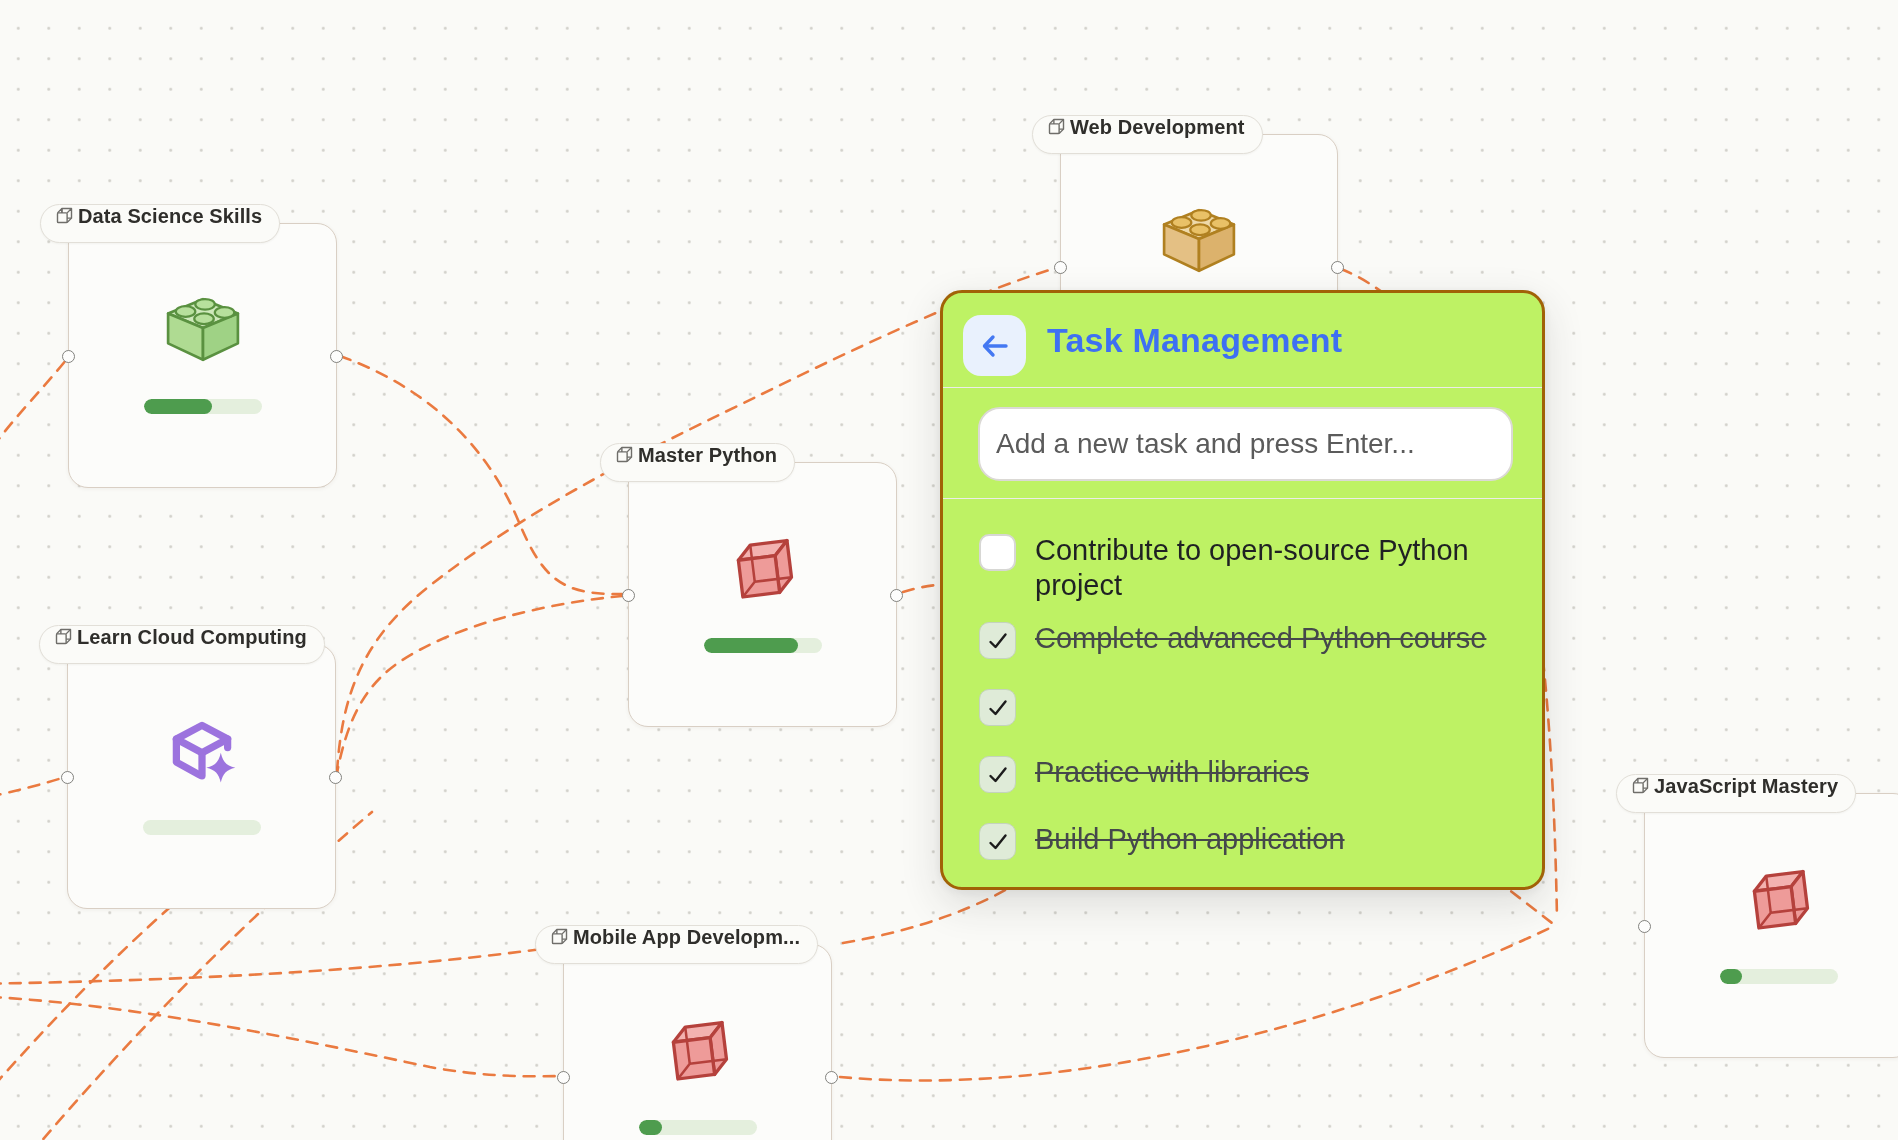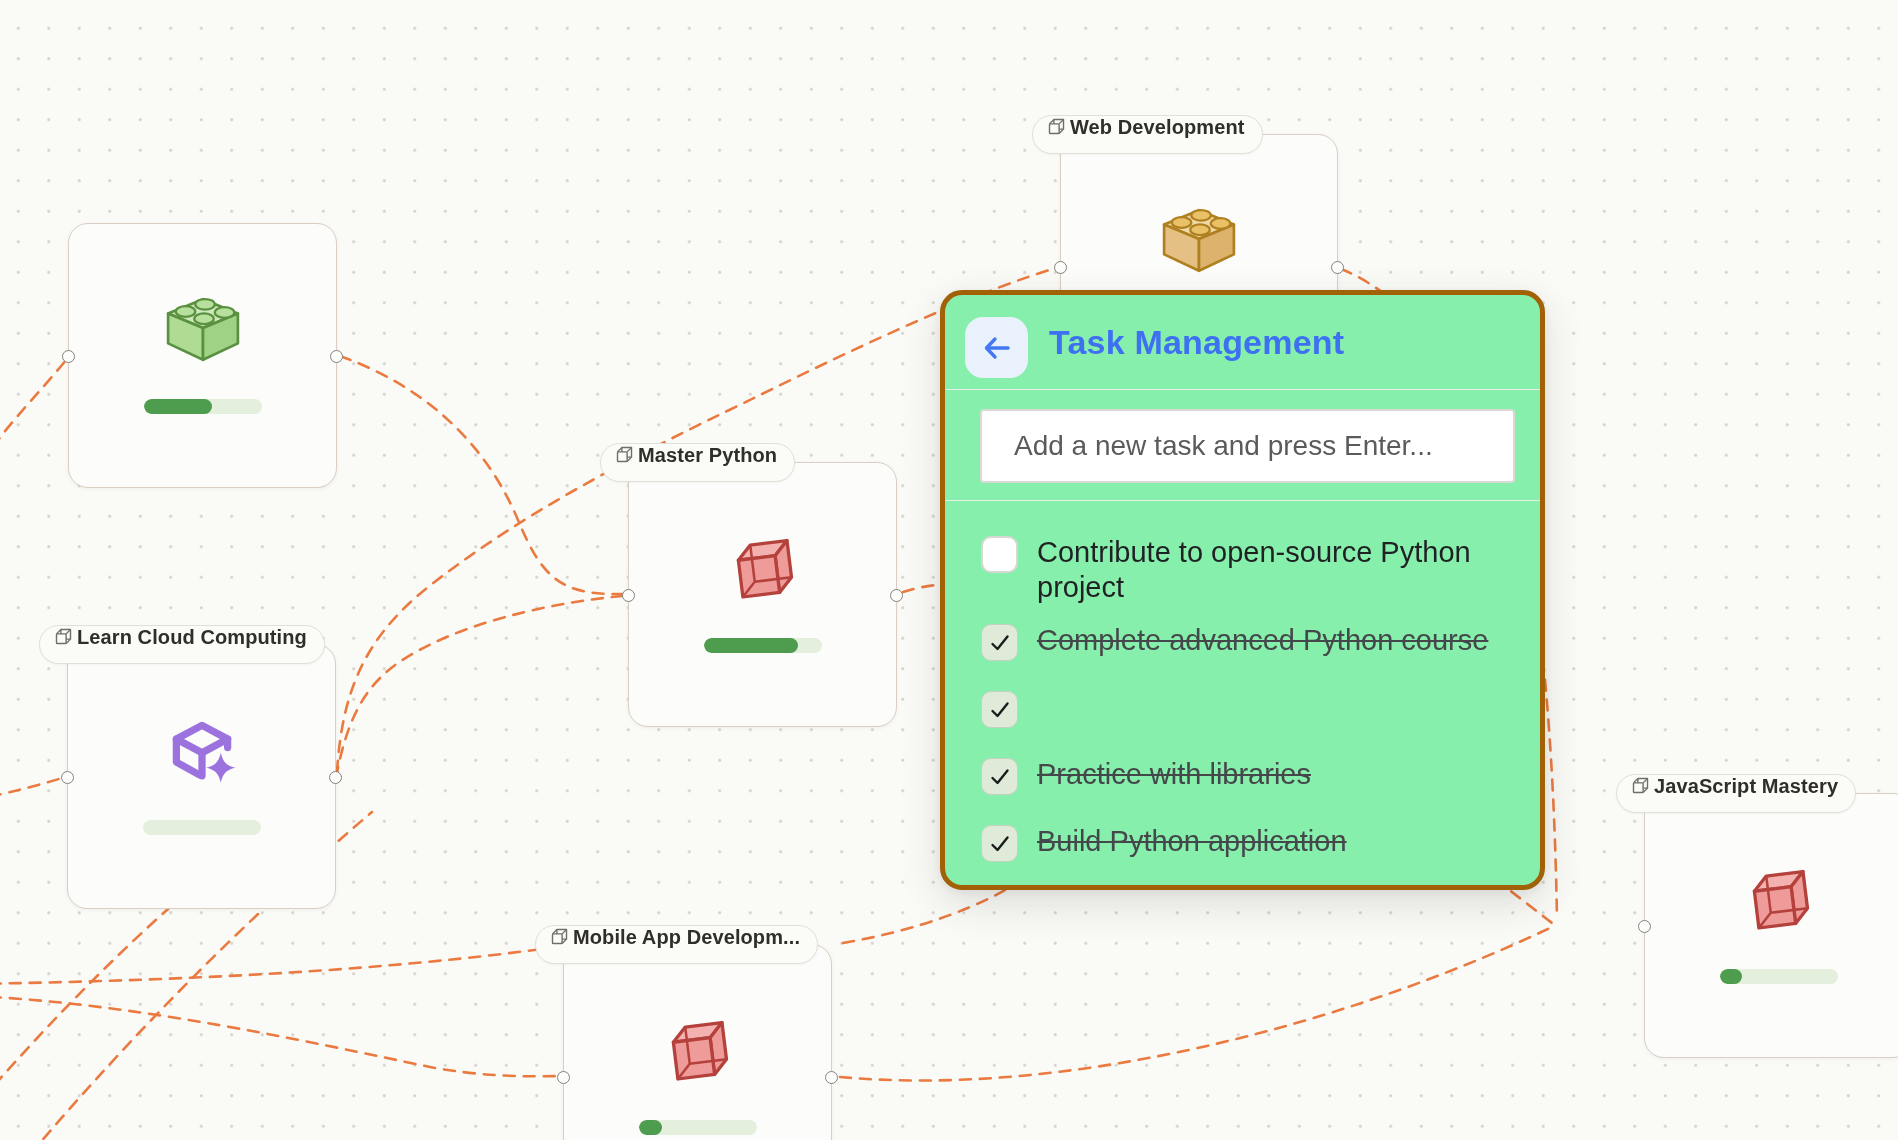--- a/index.html
+++ b/index.html
@@ -40,41 +40,41 @@
   .node-icon{position:absolute;left:50%;top:106px;transform:translate(-50%,-50%);}
   .progress{
     position:absolute;left:50%;transform:translateX(-50%);top:175px;
     width:118px;height:15px;border-radius:999px;background:#E4EFDD;overflow:hidden;
   }
   .progress .fill{height:100%;border-radius:999px;background:#4E9C4E;}
 
   
   .panel{
     position:absolute;left:940px;top:290px;width:605px;height:600px;z-index:10;
-    background:#86efac;border:5px solid #a16207;border-radius:22px;
+    background:#bef264;border:3px solid #a16207;border-radius:22px;
     box-shadow:0 14px 40px rgba(40,40,40,.14), 0 2px 8px rgba(40,40,40,.06);
     box-sizing:border-box;
   }
   .panel-header{position:absolute;left:0;top:0;width:100%;height:94px;}
   .back-btn{
     position:absolute;left:20px;top:22px;width:63px;height:61px;border:none;
     background:#E9F1FD;border-radius:18px;display:flex;align-items:center;justify-content:center;
     cursor:pointer;padding:0;
   }
   .panel-title{
     position:absolute;left:104px;top:50%;transform:translateY(-50%);
     font-size:34px;font-weight:700;color:#3E70F2;letter-spacing:.2px;
   }
   .divider{position:absolute;left:0;width:100%;height:0;border-top:1.5px solid #ECECE9;}
   .d1{top:94px;} .d2{top:205px;}
   .task-input{
     position:absolute;left:35px;top:114px;width:535px;height:74px;
-    border:2px solid #DBD9D5;border-radius:4px;box-sizing:border-box;
+    border:2px solid #DBD9D5;border-radius:22px;box-sizing:border-box;
     font-family:"Liberation Sans",sans-serif;font-size:28px;color:#3c3c3c;
-    padding:0 32px;outline:none;background:#fff;
+    padding:0 16px;outline:none;background:#fff;
   }
   .task-input::placeholder{color:#5B5B5B;opacity:1;}
   .tasks{position:absolute;left:36px;top:240px;width:540px;}
   .task-row{display:flex;align-items:flex-start;margin-bottom:29px;}
   .task-row.first{margin-bottom:18px;}
   .checkbox{
     flex:0 0 auto;width:37px;height:37px;border-radius:10px;box-sizing:border-box;
     background:#fff;border:2px solid #D7D7D4;cursor:pointer;margin-top:1px;
     display:flex;align-items:center;justify-content:center;
   }
@@ -100,20 +100,28 @@
   <path d="M 1341 269 C 1425 302, 1502 420, 1529 560 C 1548 662, 1555 802, 1557 919"></path>
   <path d="M 840 1077 C 1060 1097, 1335 1030, 1552 927"></path>
   <path d="M -30 984 C 160 981, 360 973, 542 949"></path>
   <path d="M -30 996 C 130 1002, 310 1042, 430 1067 C 478 1076, 522 1077, 560 1076"></path>
   <path d="M 843 943 C 920 930, 985 905, 1025 878"></path>
   <path d="M -45 1130 C 60 1008, 185 878, 325 788"></path>
   <path d="M 5 1185 C 105 1062, 235 928, 372 812"></path>
 </svg>
 
 <div class="node" style="left:68px;top:223px;">
+  <div class="node-pill">
+    <svg class="pill-cube" width="21" height="21" viewBox="0 0 24 24" fill="none" stroke="#6F6E6A" stroke-width="1.6" stroke-linejoin="round">
+        <rect x="4" y="9" width="11" height="11" rx="1"></rect>
+        <path d="M4 9 L9 4 H20 V15 L15 20 M15 9 L20 4 M9 4 V9? "></path>
+        <path d="M9 4 V9 M20 15 H15"></path>
+      </svg>
+    <span class="pill-label">Data Science Skills</span>
+  </div>
   <span class="handle left"></span>
   <span class="handle right"></span>
   <svg class="node-icon svg-block" width="78" height="66" viewBox="0 0 76 64">
     <polygon points="4,16 38,2 72,16 38,30" fill="#CFE9BC" stroke="#5A9140" stroke-width="2.6" stroke-linejoin="round"></polygon>
     <polygon points="4,16 38,30 38,61 4,45" fill="#AFDB92" stroke="#5A9140" stroke-width="2.6" stroke-linejoin="round"></polygon>
     <polygon points="38,30 72,16 72,45 38,61" fill="#9FD285" stroke="#5A9140" stroke-width="2.6" stroke-linejoin="round"></polygon>
     <ellipse cx="40" cy="7" rx="9.5" ry="5.2" fill="#B7E09C" stroke="#5A9140" stroke-width="2.2"></ellipse>
     <ellipse cx="21" cy="14" rx="9.5" ry="5.2" fill="#B7E09C" stroke="#5A9140" stroke-width="2.2"></ellipse>
     <ellipse cx="59" cy="15" rx="9.5" ry="5.2" fill="#B7E09C" stroke="#5A9140" stroke-width="2.2"></ellipse>
     <ellipse cx="39" cy="21" rx="9.5" ry="5.2" fill="#B7E09C" stroke="#5A9140" stroke-width="2.2"></ellipse>

